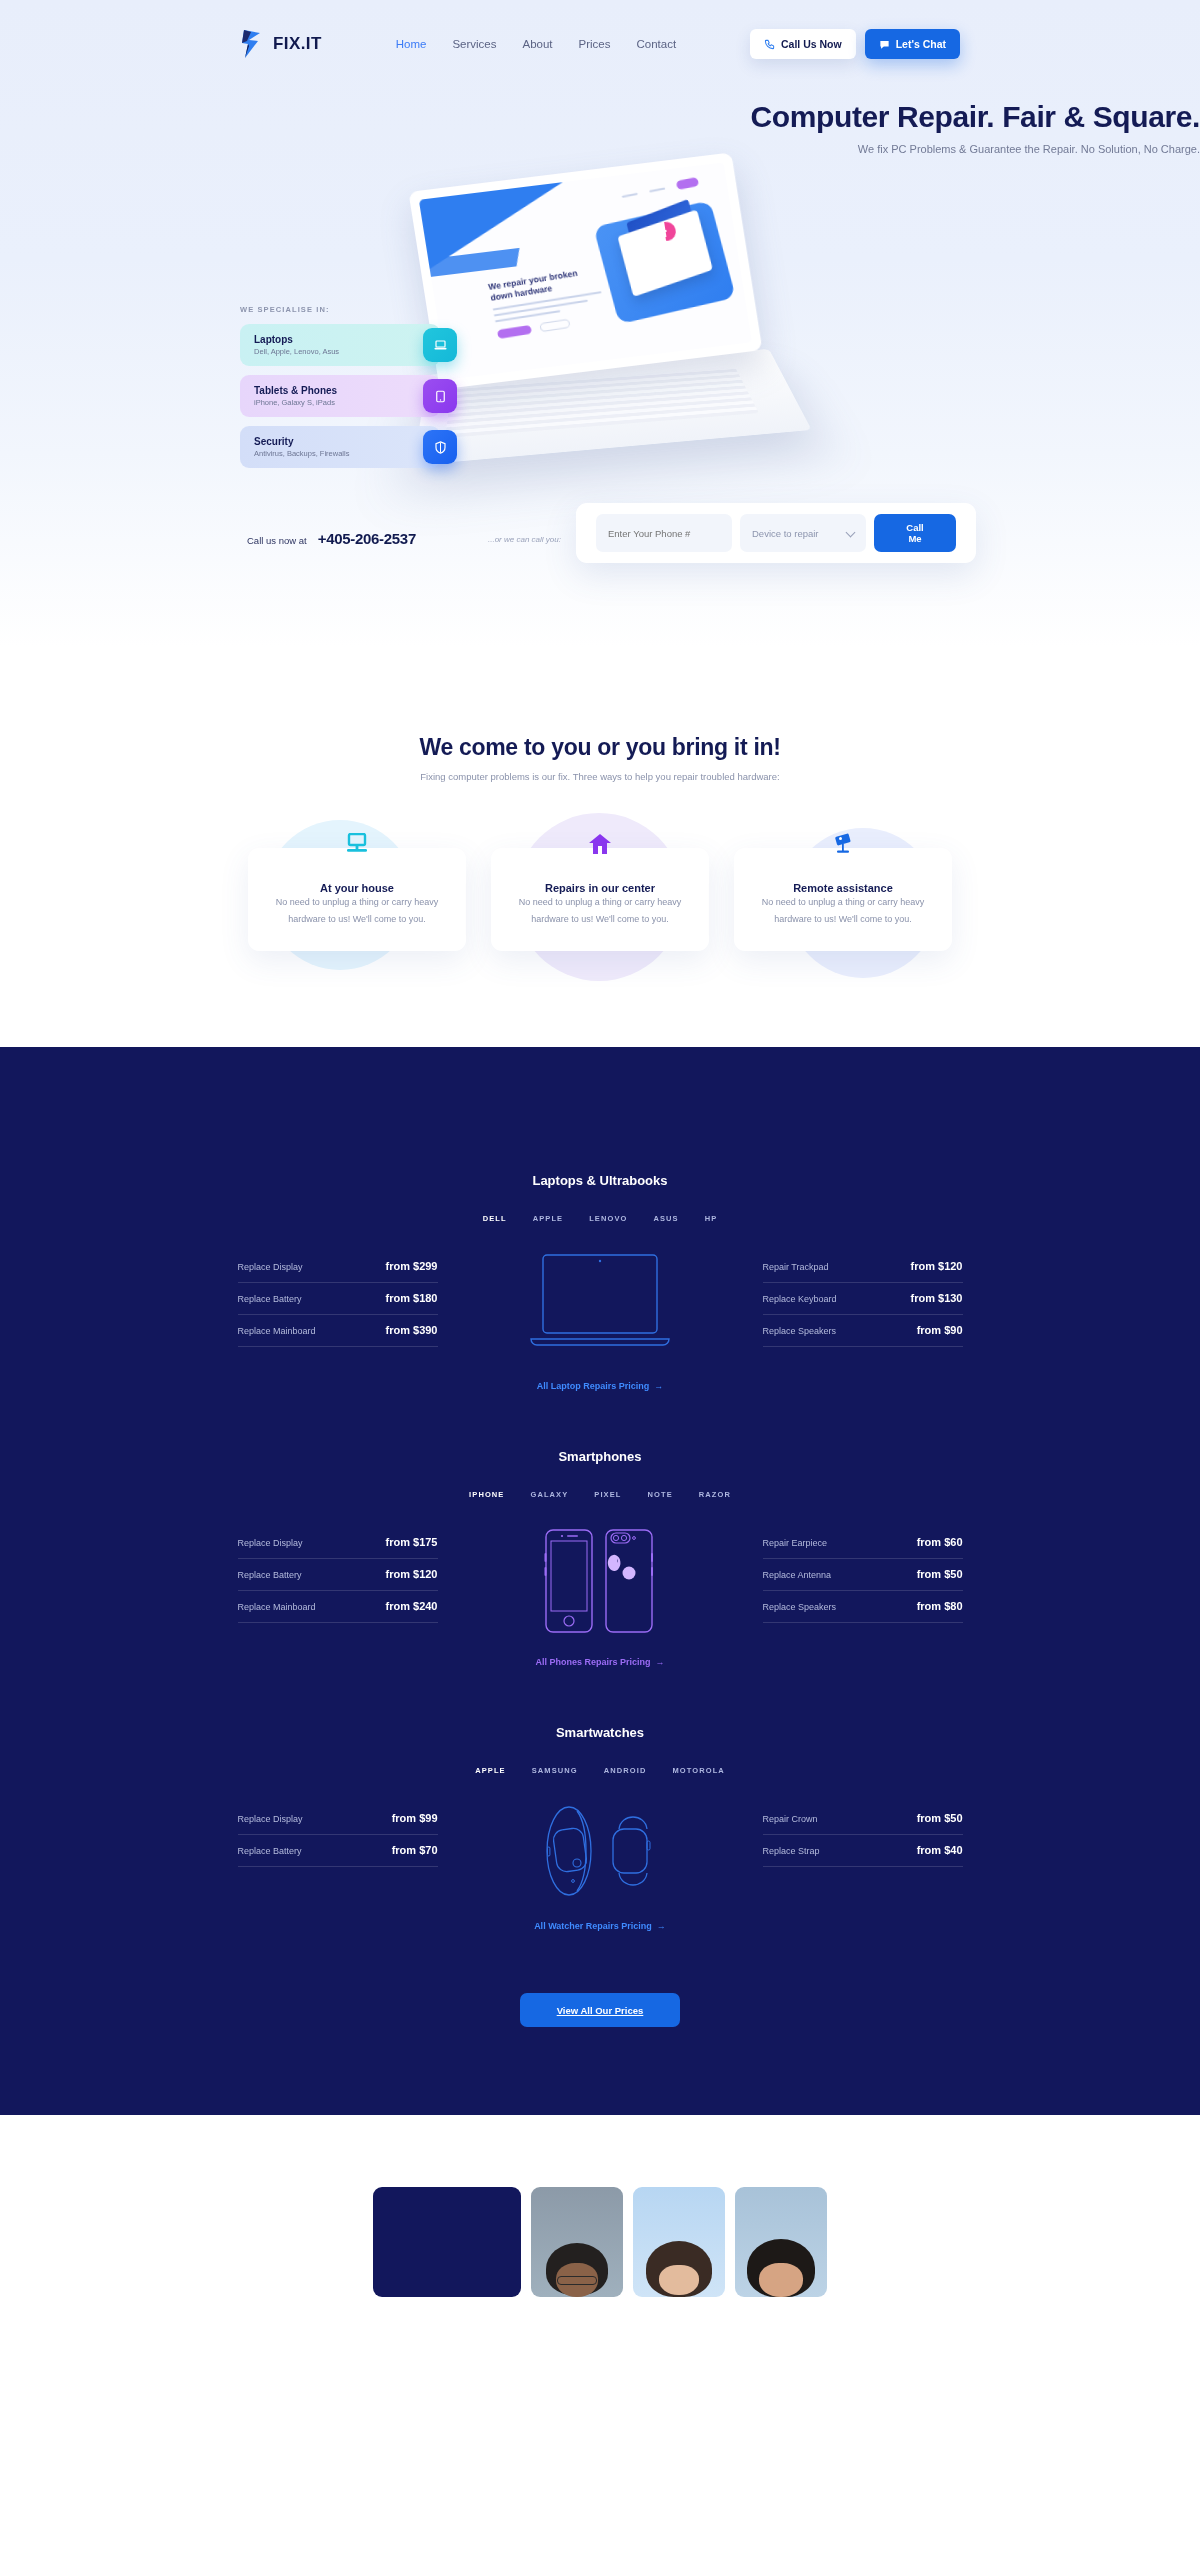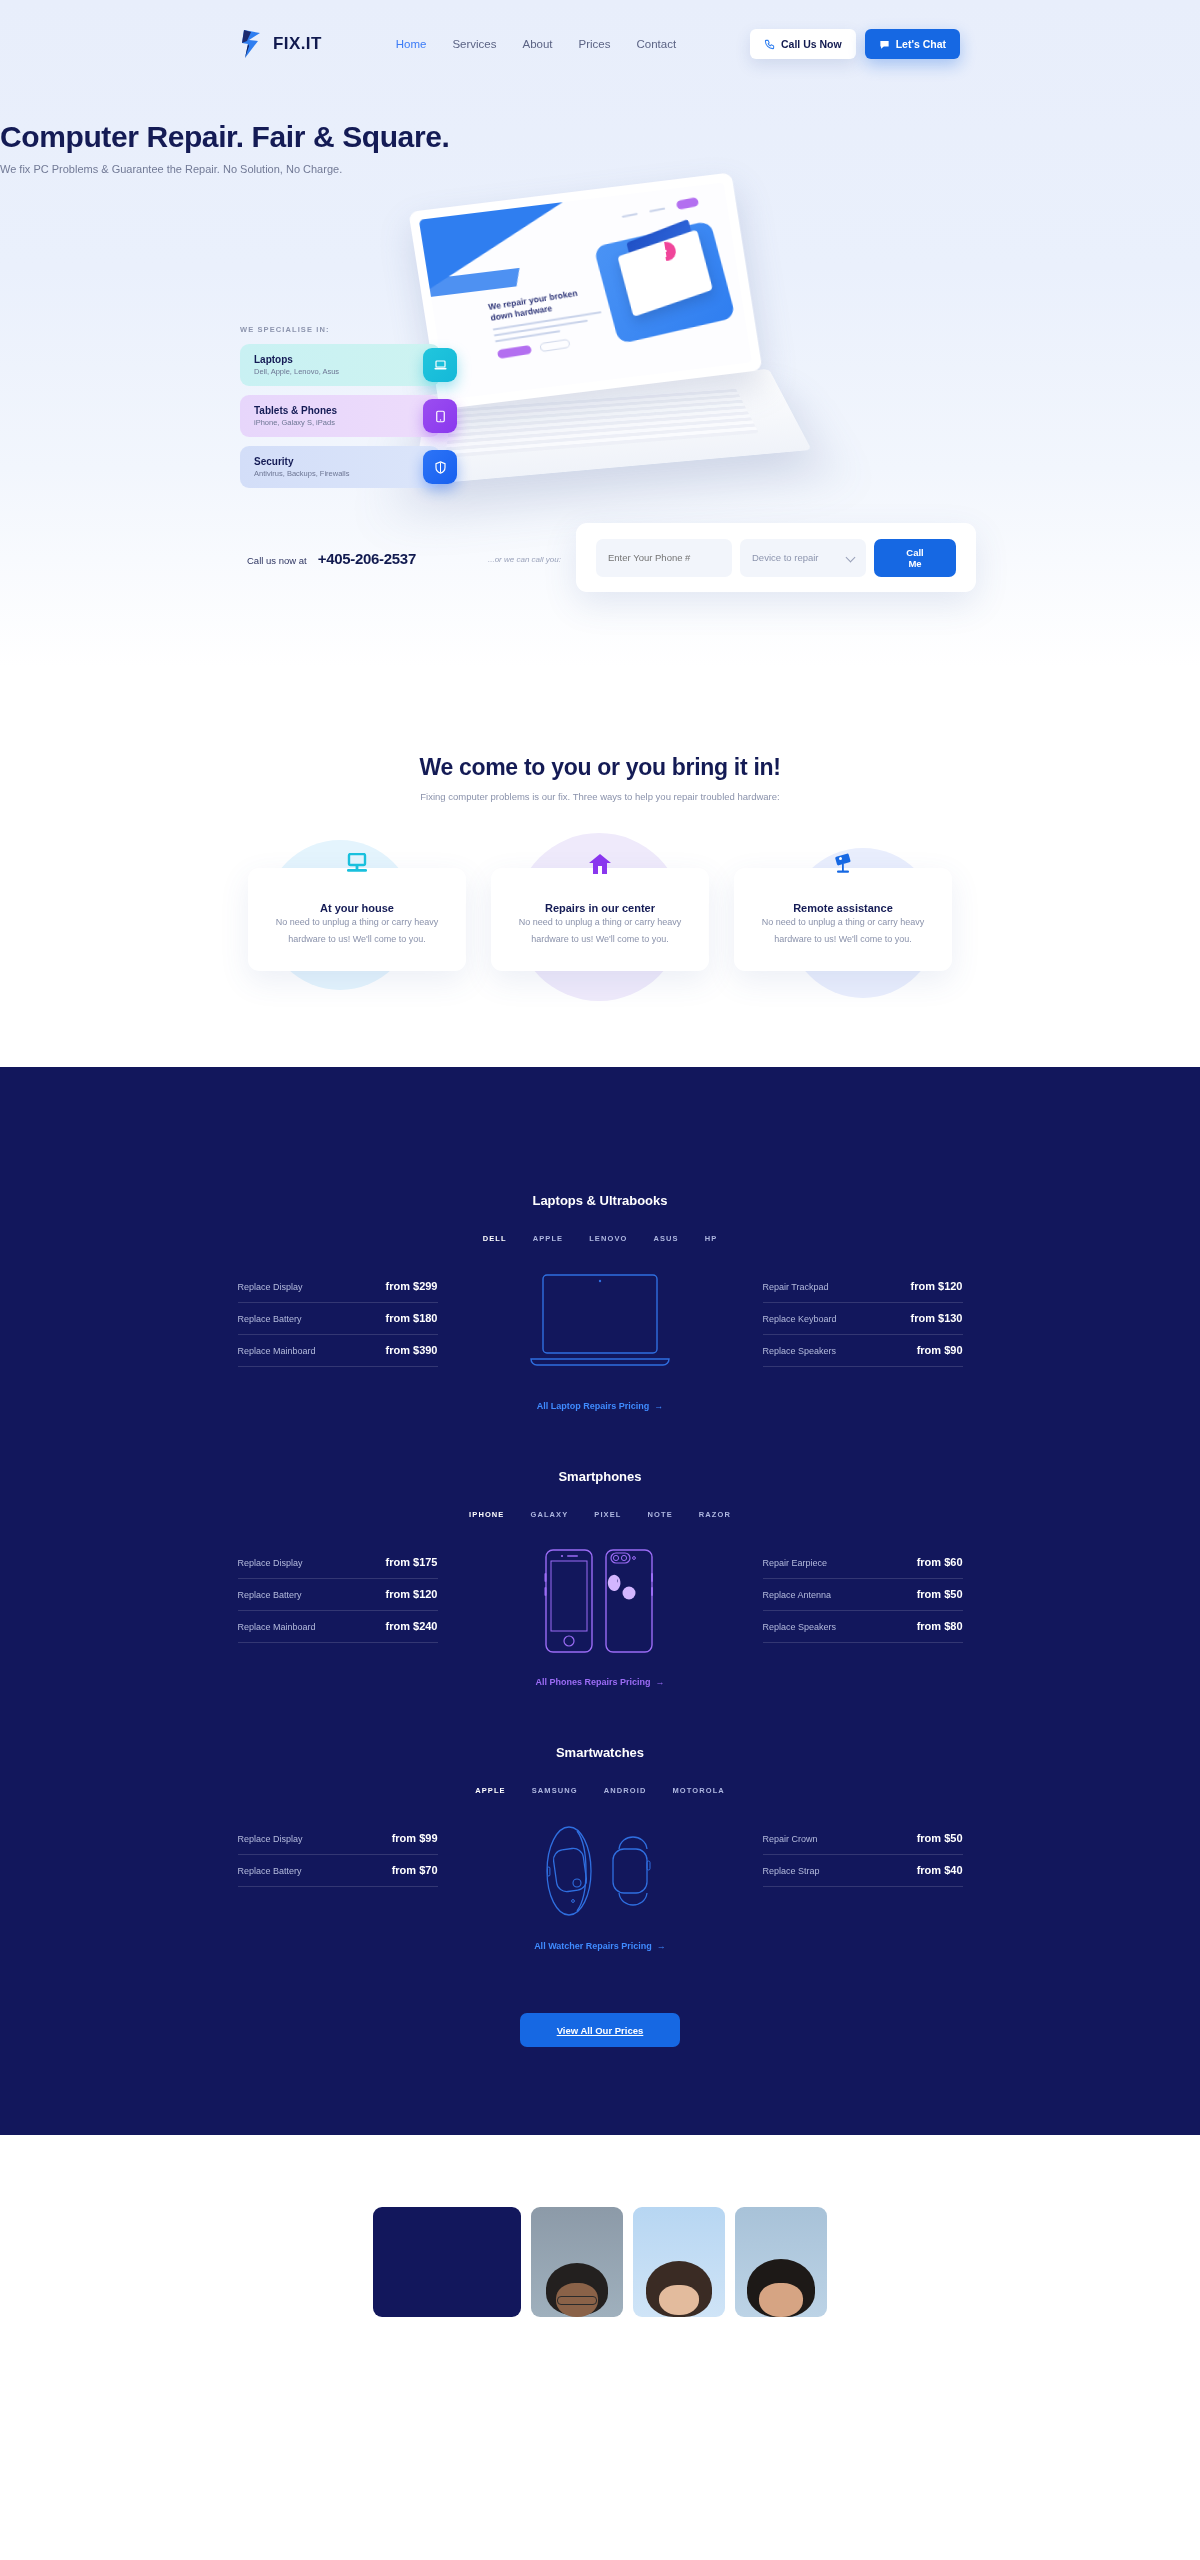--- a/index.html
+++ b/index.html
@@ -45,21 +45,21 @@
     display:flex; align-items:center; gap:6px; cursor:pointer;
   }
   .btn-chat {
     background:#1668e3; color:#fff; font-size:10.5px; font-weight:bold;
     border:none; border-radius:6px; padding:9px 14px;
     box-shadow:0 6px 16px rgba(22,104,227,.32);
     display:flex; align-items:center; gap:6px; cursor:pointer;
   }
   .ico { width:11px; height:11px; display:inline-block; }
 
-  .hero-head { text-align:left; margin-top:32px; }
+  .hero-head { text-align:right; margin-top:12px; }
   .hero-title {
     font-size:30px; font-weight:bold; color:#141b55; letter-spacing:-.4px;
   }
   .hero-sub { font-size:11px; color:#727a96; margin-top:9px; }
 
   .hero-stage { position:relative; height:345px; }
 
   
   .laptop {
     position:absolute; left:405px; top:10px; width:400px; height:300px;
@@ -150,21 +150,21 @@
 
   
   .callbar { position:relative; margin-top:8px; height:70px; }
   .call-left {
     position:absolute; left:247px; top:22px; display:flex; align-items:baseline; gap:11px;
   }
   .call-left .lab { font-size:9.5px; color:#2d3460; }
   .call-left .num { font-size:15px; font-weight:bold; color:#111a4f; letter-spacing:-.3px; }
   .call-or { position:absolute; left:488px; top:27px; font-size:8px; font-style:italic; color:#9aa2ba; }
   .call-form {
-    position:absolute; left:576px; top:-5px; width:400px; height:69px;
+    position:absolute; left:576px; top:-5px; width:400px; height:60px;
     background:#fff; border-radius:11px;
     box-shadow:0 12px 34px rgba(60,90,160,.13);
     display:flex; align-items:center; gap:8px; padding:0 20px;justify-content:flex-end;
   }
   .fld {
     height:38px; background:#f2f5fb; border:none; border-radius:7px;
     font-size:9.5px; color:#8d95ae; padding:0 12px;
     font-family:"Liberation Sans", sans-serif;
   }
   .fld.phone { width:136px; }

